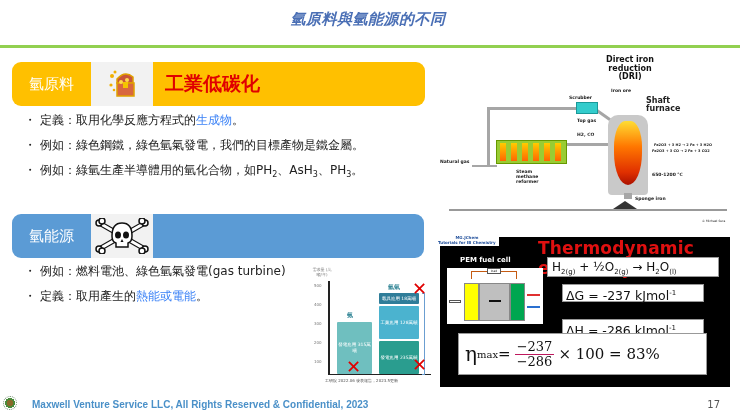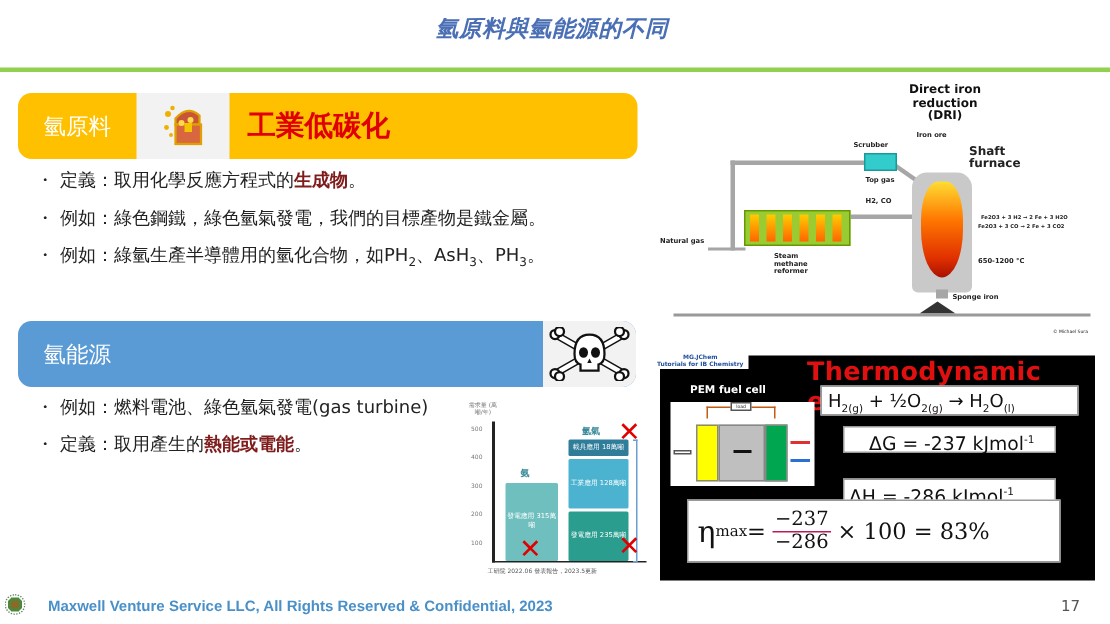--- a/index.html
+++ b/index.html
@@ -3,31 +3,31 @@
 <meta charset="utf-8">
 <style>
   * { box-sizing: border-box; margin: 0; padding: 0; }
   html, body { width: 740px; height: 416px; overflow: hidden; background: #ffffff; }
   body { position: relative; font-family: "DejaVu Sans", "Liberation Sans", sans-serif; color: #222; }
 
   .title { position: absolute; top: 10px; left: 0; width: 736px; text-align: center;
            font-size: 15px; font-weight: bold; font-style: italic; color: #4a6fb5; letter-spacing: 0.5px; }
   .title-rule { position: absolute; top: 45px; left: 0; width: 740px; height: 3px; background: #92d050; }
 
-  .banner { position: absolute; left: 12px; width: 413px; height: 44px; border-radius: 9px; display: flex; align-items: stretch; overflow: hidden; justify-content: space-between; }
+  .banner { position: absolute; left: 12px; width: 413px; height: 44px; border-radius: 9px; display: flex; align-items: stretch; overflow: hidden; }
   .banner.orange { top: 62px; background: #ffc000; }
   .banner.blue { top: 214px; background: #5b9bd5; width: 412px; }
   .banner .tag { width: 79px; display: flex; align-items: center; justify-content: center; color: #ffffff; font-size: 15px; }
   .banner .icon-cell { width: 62px; background: #f2f2f2; display: flex; align-items: center; justify-content: center; }
   .banner .headline { flex: 1; display: flex; align-items: center; padding-left: 12px; color: #e00000; font-size: 19px; font-weight: bold; }
 
   .bullets { position: absolute; left: 28px; font-size: 12px; color: #222; }
   .bullets li { list-style: none; position: relative; padding-left: 12px; height: 25px; line-height: 18px; }
   .bullets li::before { content: "・"; position: absolute; left: -4px; top: 0; }
-  .bullets .red { color: #7f1d1d; font-weight: bold; margin-top: 42px; }
+  .bullets .red { color: #3b82f6; font-weight: normal; margin-top: 42px; }
   .bullets sub { font-size: 8px; vertical-align: -3px; }
   .b1 { top: 111px; }
   .b2 { top: 262px; }
 
   
   .chart { position: absolute; left: 305px; top: 267px; width: 135px; height: 120px; font-size: 4px; color: #777; }
   .chart .ylab { position: absolute; left: 6px; top: 0; text-align: center; line-height: 5px; font-size: 4px; }
   .chart .yaxis { position: absolute; left: 23px; top: 14px; width: 1.5px; height: 94px; background: #222; }
   .chart .xaxis { position: absolute; left: 23px; top: 107px; width: 103px; height: 1px; background: #222; }
   .chart .tick { position: absolute; left: 9px; font-size: 4px; color: #777; }
@@ -55,21 +55,21 @@
   .thermo { position: absolute; left: 440px; top: 237px; width: 290px; height: 150px; background: #000; }
   .thermo .brand { position: absolute; left: -5px; top: -3px; background: #fff; color: #1f4e9a; font-size: 4px; font-weight: bold; text-align: center; padding: 1px 3px; line-height: 5px; }
   .thermo .ttitle { position: absolute; left: 86px; top: 1px; color: #e01010; font-size: 17px; font-weight: bold; font-family: "DejaVu Sans", sans-serif; letter-spacing: 0.2px; margin-left: 12px; }
   .thermo .pem-title { position: absolute; left: 20px; top: 19px; color: #fff; font-size: 7px; font-weight: bold; }
   .thermo .pem { position: absolute; left: 7px; top: 31px; width: 96px; height: 56px; background: #fff; }
   .thermo .anode { position: absolute; left: 17px; top: 15px; width: 15px; height: 38px; background: #ffff00; border: 1px solid #888; }
   .thermo .electrolyte { position: absolute; left: 32px; top: 15px; width: 31px; height: 38px; background: #bfbfbf; border: 1px solid #888; }
   .thermo .cathode { position: absolute; left: 63px; top: 15px; width: 15px; height: 38px; background: #00a650; border: 1px solid #888; }
   .thermo .box { position: absolute; background: #fff; color: #111; font-family: "DejaVu Sans", sans-serif; border: 1px solid #999; }
   .thermo .eq { left: 107px; top: 20px; width: 172px; height: 20px; font-size: 12px; line-height: 18px; padding-left: 4px; white-space: nowrap; }
-  .thermo .dg { left: 122px; top: 47px; width: 142px; height: 18px; font-size: 12.5px; line-height: 17px; padding-left: 3px; white-space: nowrap; text-align: center; }
+  .thermo .dg { left: 122px; top: 47px; width: 142px; height: 18px; font-size: 12.5px; line-height: 17px; padding-left: 3px; white-space: nowrap; }
   .thermo .dh { left: 122px; top: 82px; width: 142px; height: 18px; font-size: 12.5px; line-height: 17px; padding-left: 3px; white-space: nowrap; }
   .thermo .eff { left: 18px; top: 96px; width: 249px; height: 42px; display: flex; align-items: center; padding-left: 6px; font-family: "DejaVu Serif", serif; font-size: 15px; white-space: nowrap; }
   .thermo .eff .frac { display: inline-flex; flex-direction: column; align-items: center; margin: 0 4px; font-size: 13px; line-height: 14px; }
   .thermo .eff .frac .num { border-bottom: 1px solid #be185d; padding: 0 2px; }
   .thermo sub { font-size: 7px; }
   .thermo sup { font-size: 7px; }
 
   .footer-logo { position: absolute; left: 3px; top: 396px; width: 14px; height: 14px; border-radius: 50%; background: radial-gradient(circle, #8a6a2a 0 3px, #4a8a3a 3px 5px, #ffffff 5px); border: 1px dotted #6a8a6a; }
   .footer { position: absolute; left: 32px; top: 399px; font-family: "Liberation Sans", sans-serif; font-size: 10px; font-weight: bold; color: #4a90c8; }
   .page-no { position: absolute; right: 20px; top: 399px; font-size: 10px; color: #555; }

